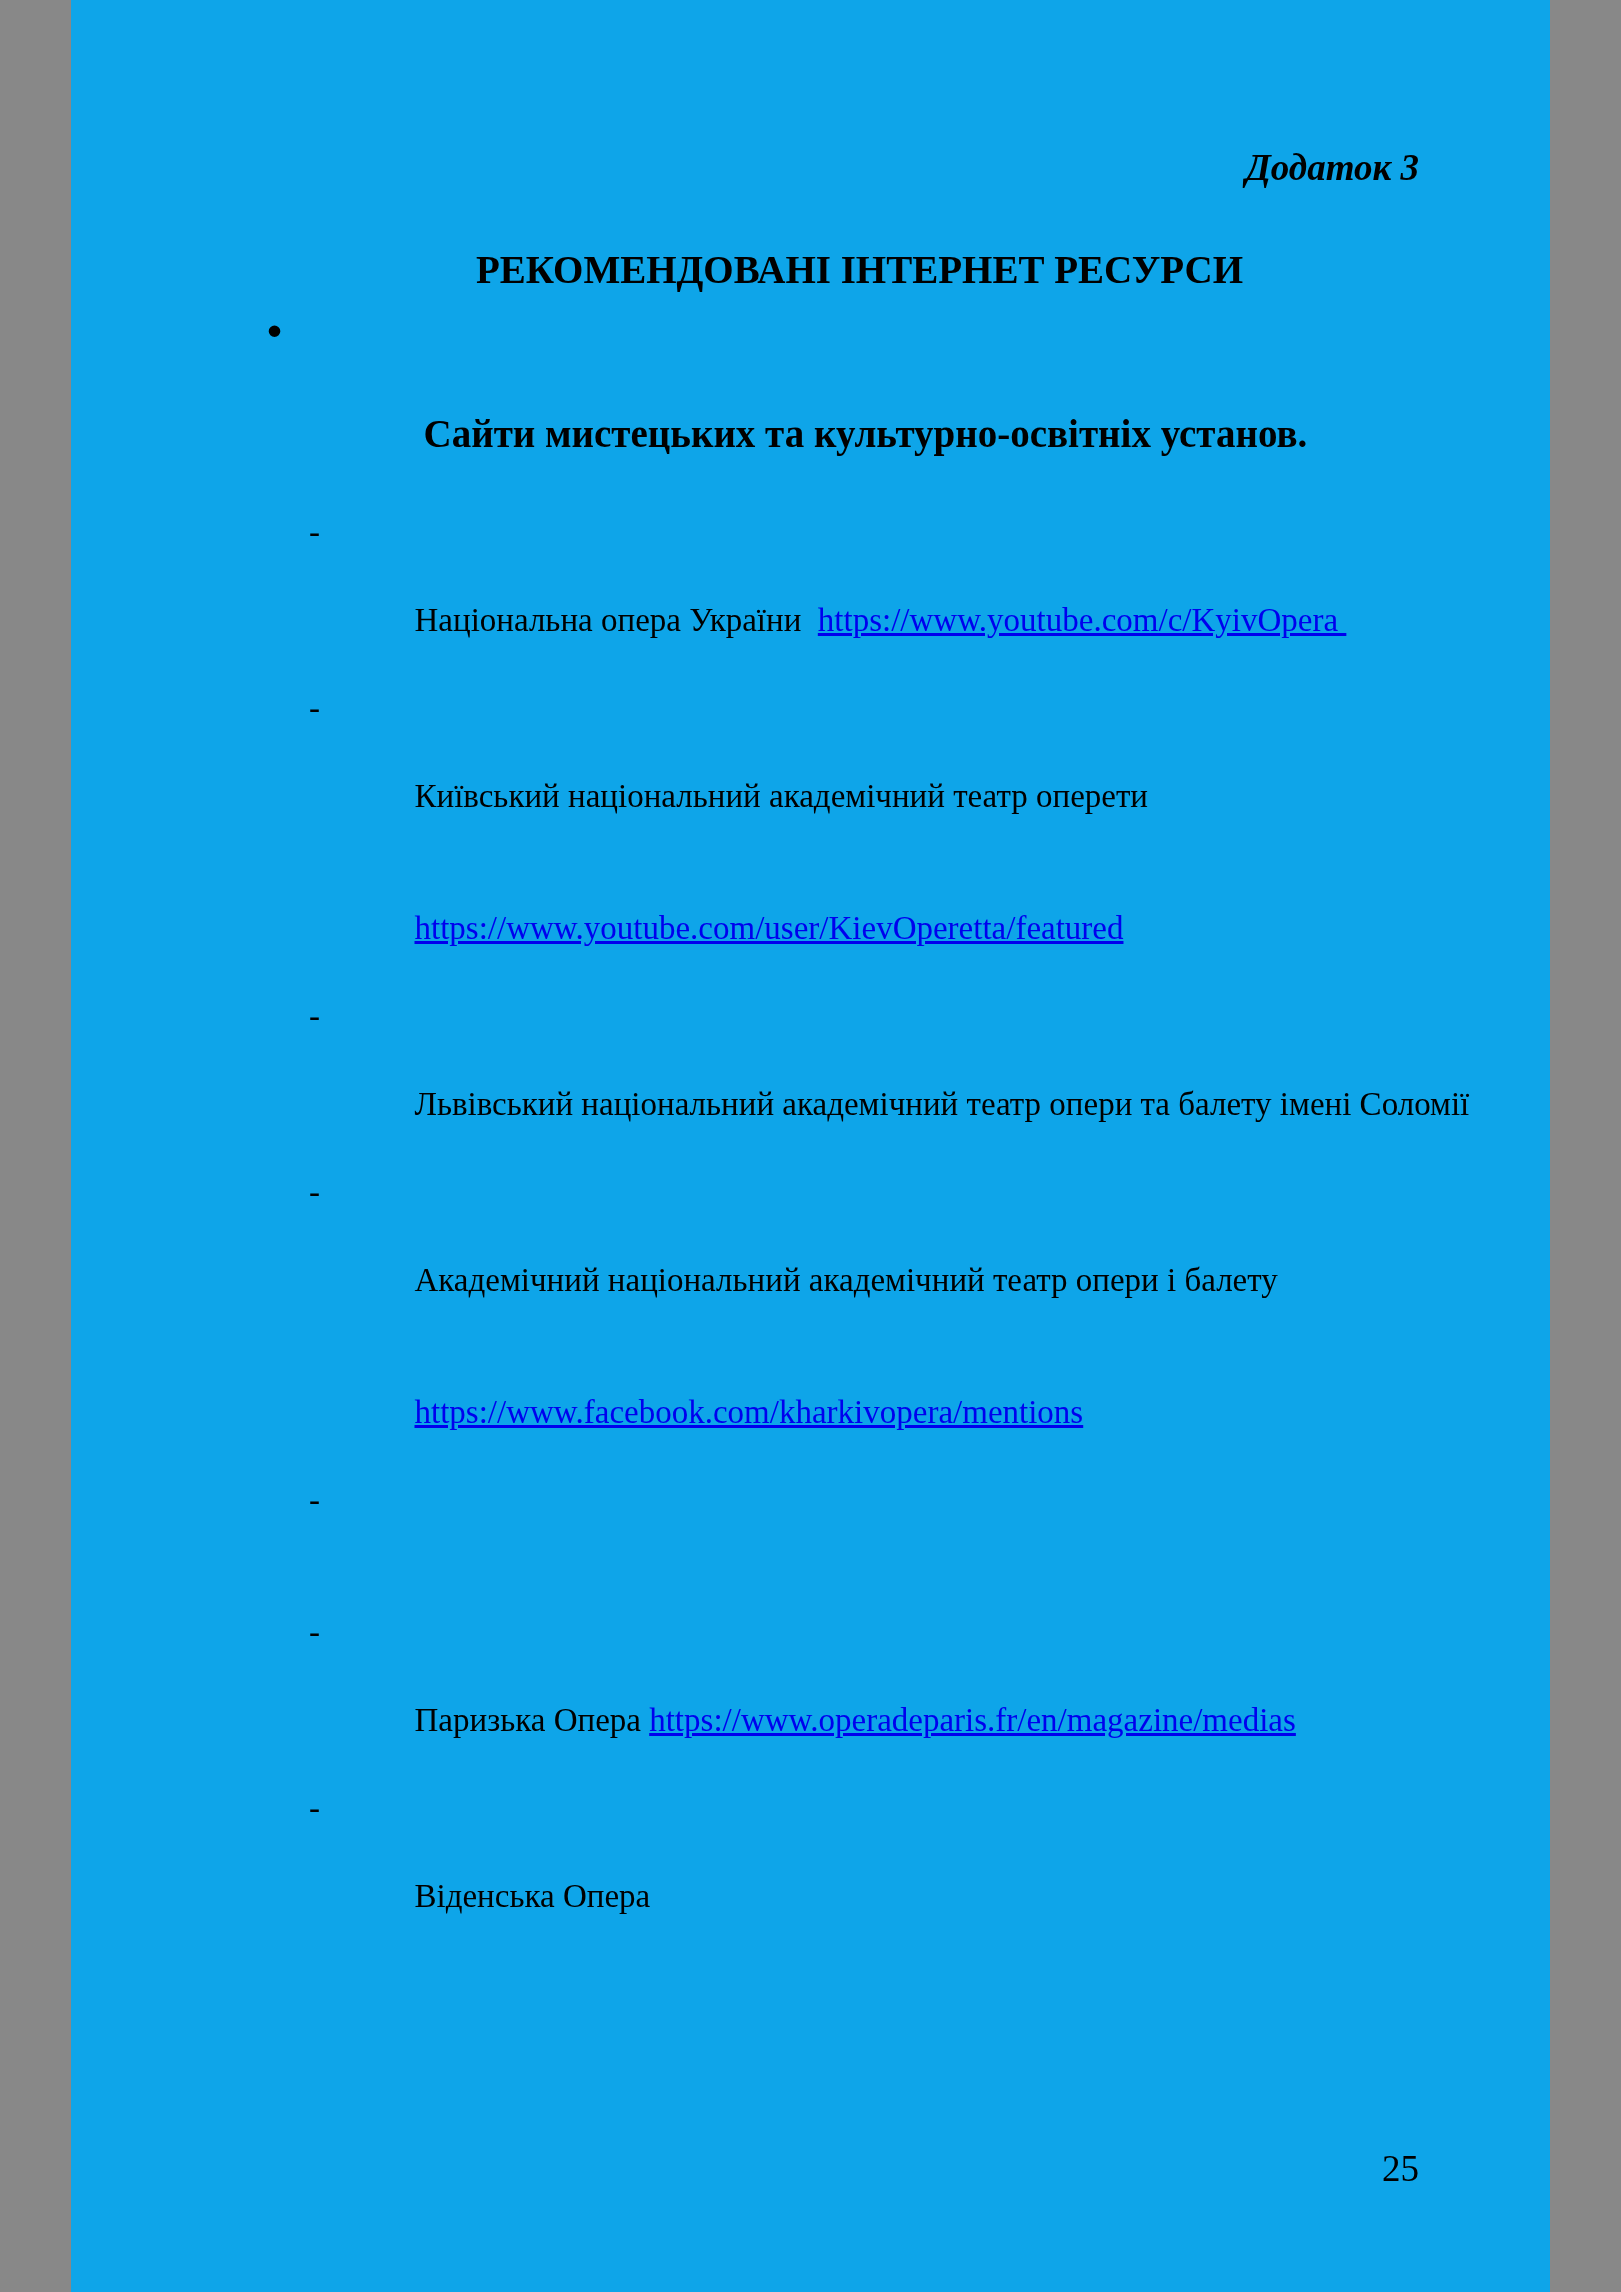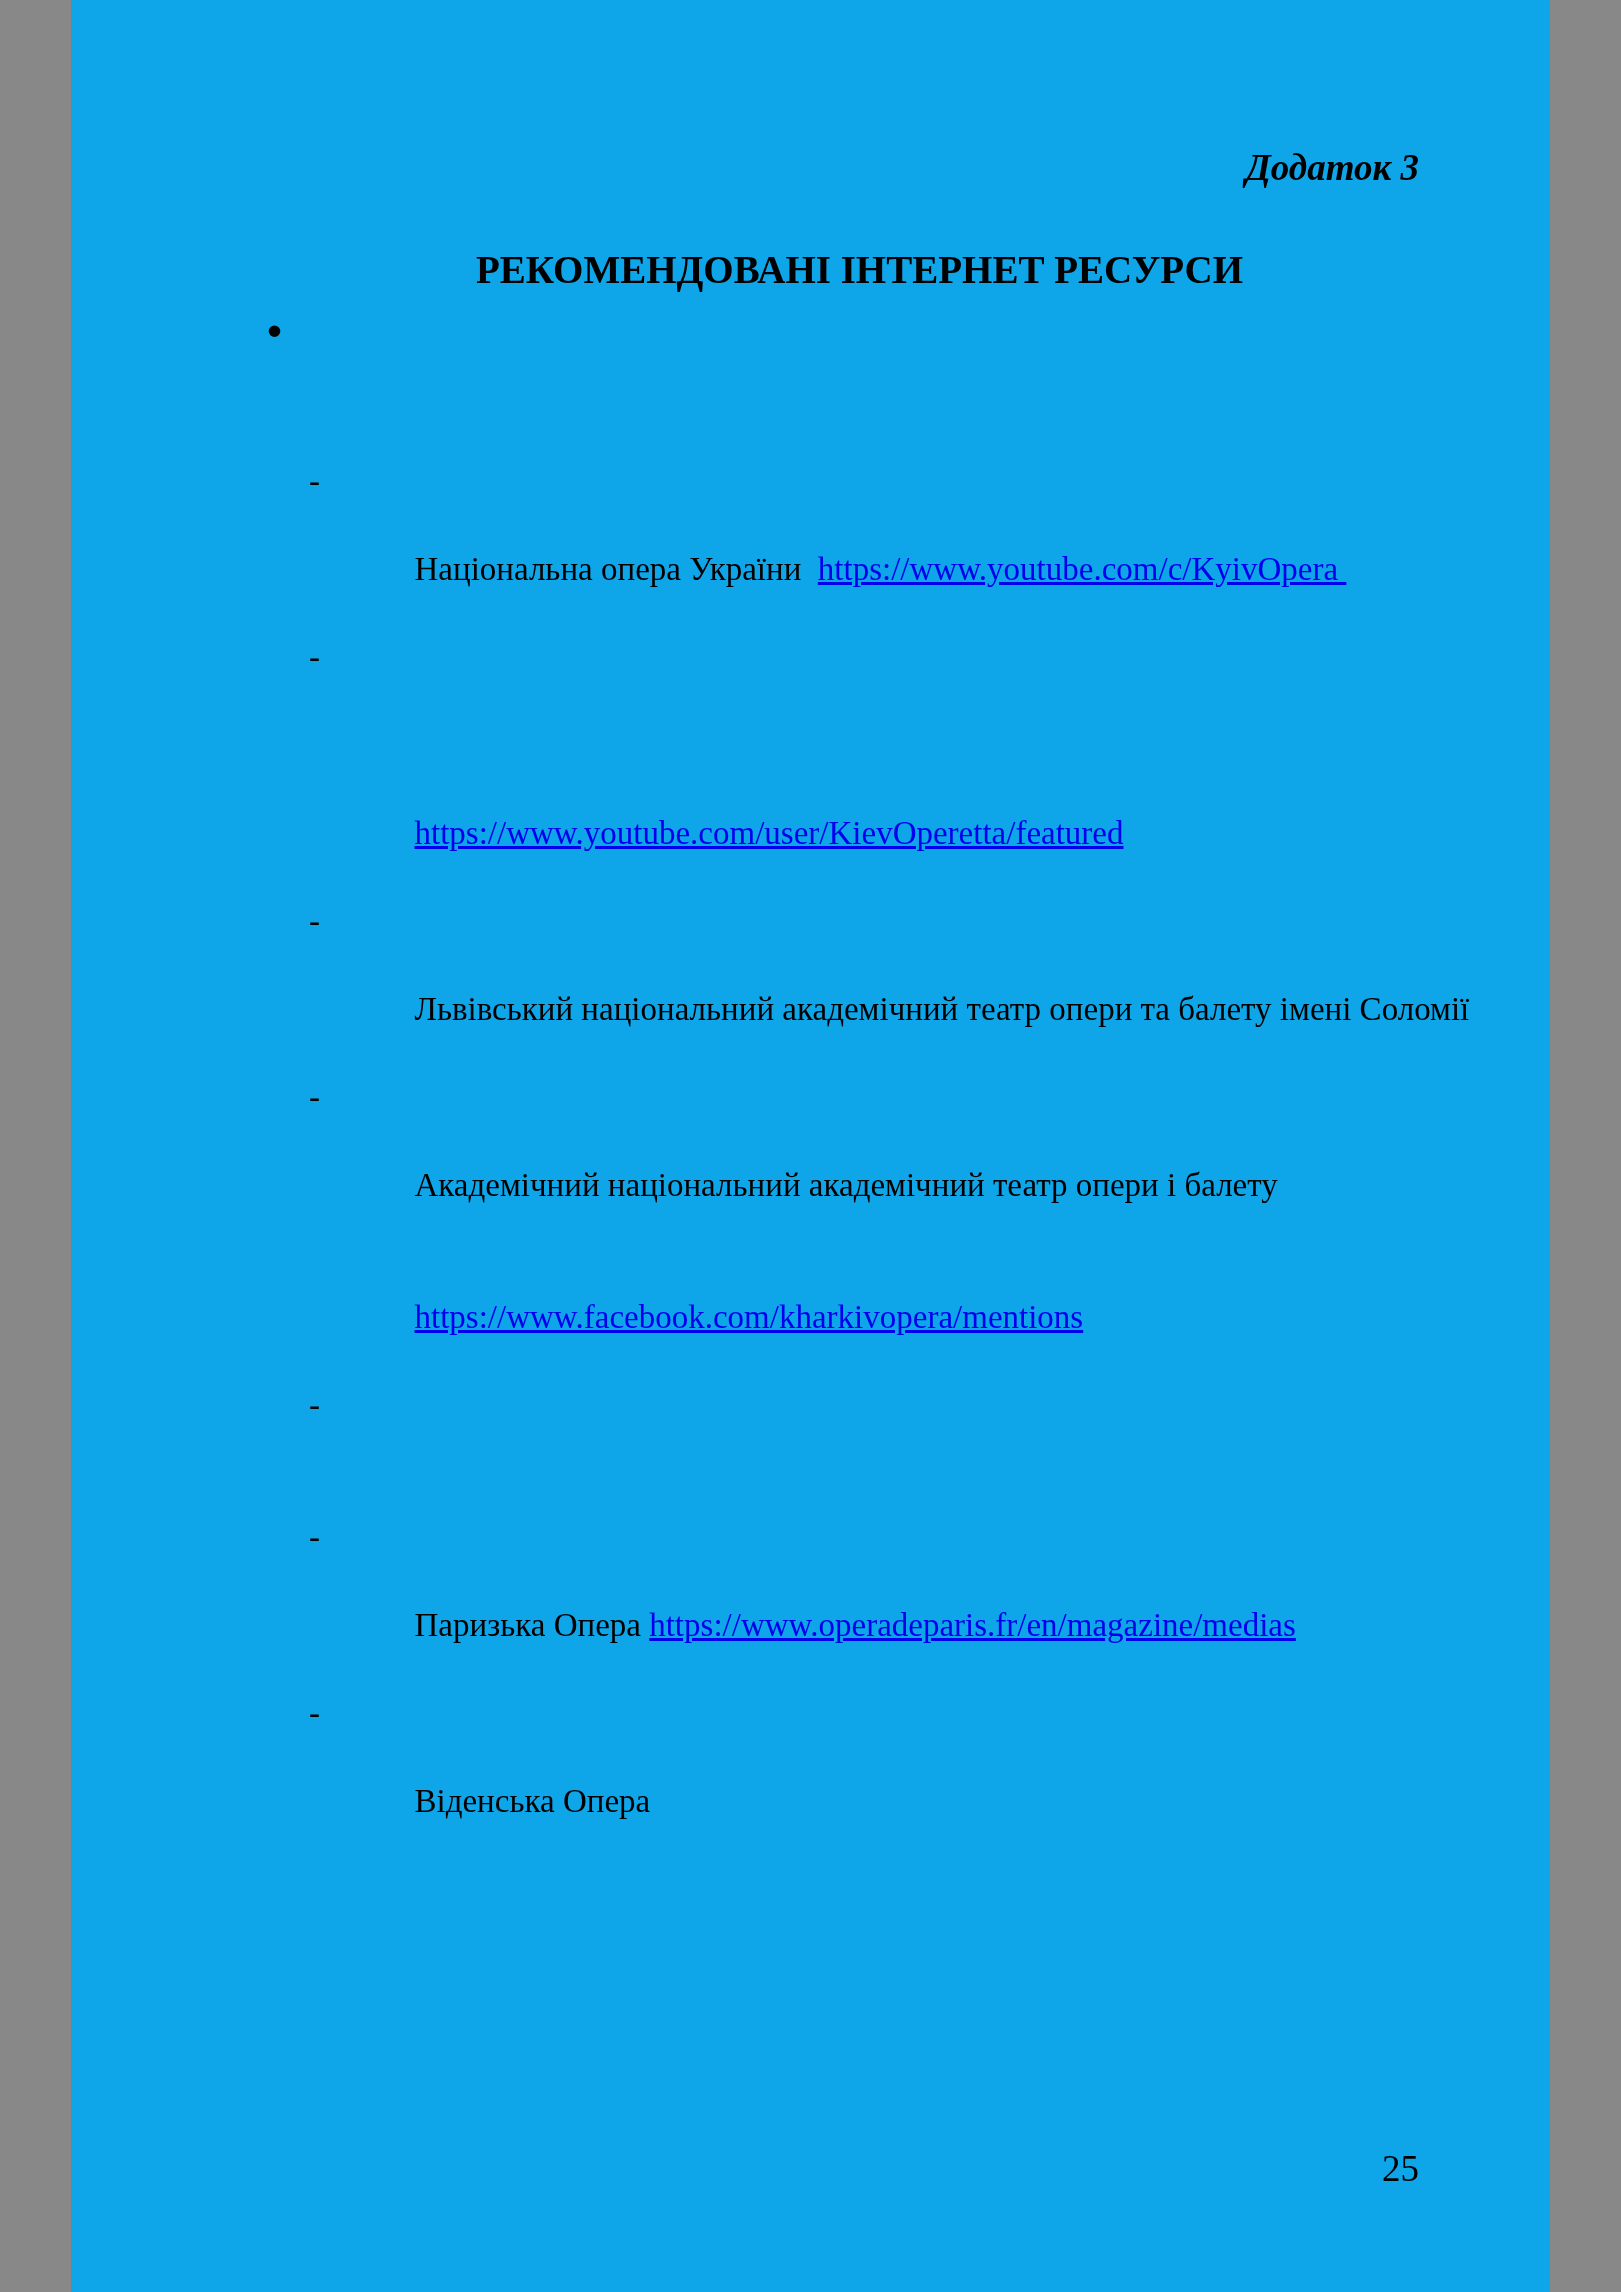--- a/index.html
+++ b/index.html
@@ -54,27 +54,29 @@
 
 <div class="page">
 
   <div class="annex">Додаток 3</div>
 
   <div class="title">РЕКОМЕНДОВАНІ ІНТЕРНЕТ РЕСУРСИ</div>
 
   <div class="section">
     <div class="heading">
       <span class="mk bullet">•</span>
+      <span>Сайти мистецьких та культурно-освітніх установ.</span>
     </div>
     <div class="line">
       <span class="mk dash">-</span>
       <span class="txt">Національна опера України  </span><a class="lnk">https://www.youtube.com/c/KyivOpera </a>
     </div>
     <div class="line">
       <span class="mk dash">-</span>
+      <span class="txt">Київський національний академічний театр оперети</span>
     </div>
     <div class="line">
       <a class="lnk">https://www.youtube.com/user/KievOperetta/featured</a>
     </div>
     <div class="line">
       <span class="mk dash">-</span>
       <span class="txt">Львівський національний академічний театр опери та балету імені Соломії</span>
     </div>
     <div class="line">
       <span class="mk dash">-</span>

